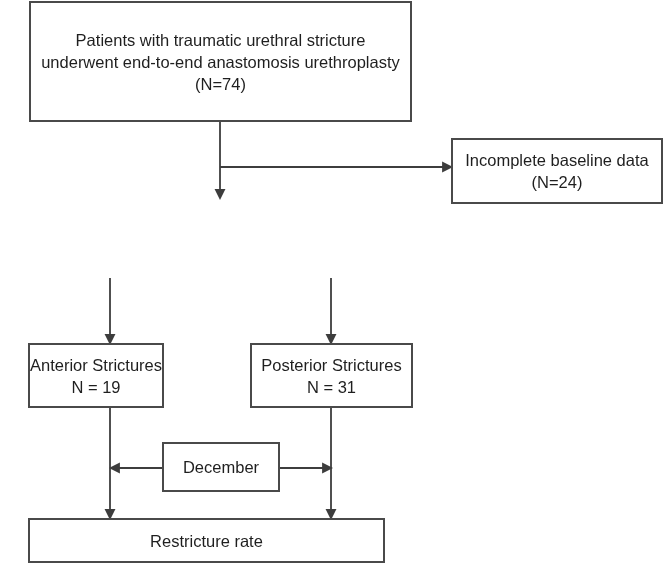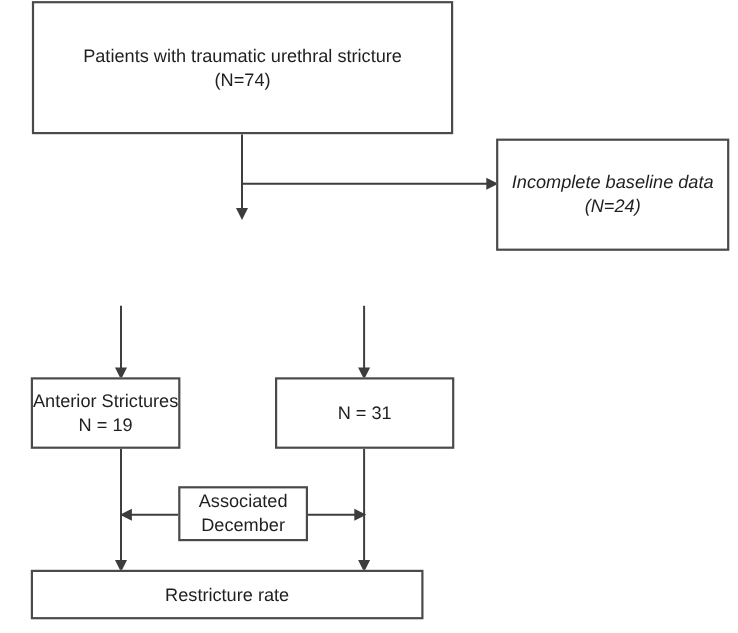--- a/index.html
+++ b/index.html
@@ -33,21 +33,21 @@
   .flow-box .line {
     white-space: nowrap;
   }
   #connector-layer {
     position: absolute;
     left: 0;
     top: 0;
     z-index: 1;
   }
   #box-enrollment { left: 29px;  top: 1px;   width: 383px; height: 121px; }
-  #box-excluded   { left: 451px; top: 126px; width: 212px; height: 102px; font-style: italic;  }
+  #box-excluded   { left: 451px; top: 138px; width: 212px; height: 66px;  }
   #box-complete   { left: 62px;  top: 198px; width: 315px; height: 80px;  }
   #box-anterior   { left: 28px;  top: 343px; width: 136px; height: 65px;  }
   #box-posterior  { left: 250px; top: 343px; width: 163px; height: 65px;  }
   #box-factors    { left: 162px; top: 442px; width: 118px; height: 50px;  }
   #box-outcome    { left: 28px;  top: 518px; width: 357px; height: 45px;  }
 </style>
 </head>
 <body>
 
 <div id="canvas">
@@ -76,40 +76,41 @@
       <line x1="162" y1="468" x2="118" y2="468"></line>
       <path d="M119 464 L119 472 L111 468 Z"></path>
 
       <line x1="280" y1="468" x2="324" y2="468"></line>
       <path d="M323 464 L323 472 L331 468 Z"></path>
     </g>
   </svg>
 
   <div id="box-enrollment" class="flow-box">
     <div class="line">Patients with traumatic urethral stricture</div>
+    <div class="line">underwent end-to-end anastomosis urethroplasty</div>
     <div class="line">(N=74)</div>
   </div>
 
   <div id="box-excluded" class="flow-box">
     <div class="line">Incomplete baseline data</div>
     <div class="line">(N=24)</div>
   </div>
 
 
   <div id="box-anterior" class="flow-box">
     <div class="line">Anterior Strictures</div>
     <div class="line">N = 19</div>
   </div>
 
   <div id="box-posterior" class="flow-box">
+    <div class="line">Posterior Strictures</div>
     <div class="line">N = 31</div>
   </div>
 
   <div id="box-factors" class="flow-box">
-    <div class="line">Associated</div>
     <div class="line">December</div>
   </div>
 
   <div id="box-outcome" class="flow-box">
     <div class="line">Restricture rate</div>
   </div>
 
 </div>
 
 </body></html>

